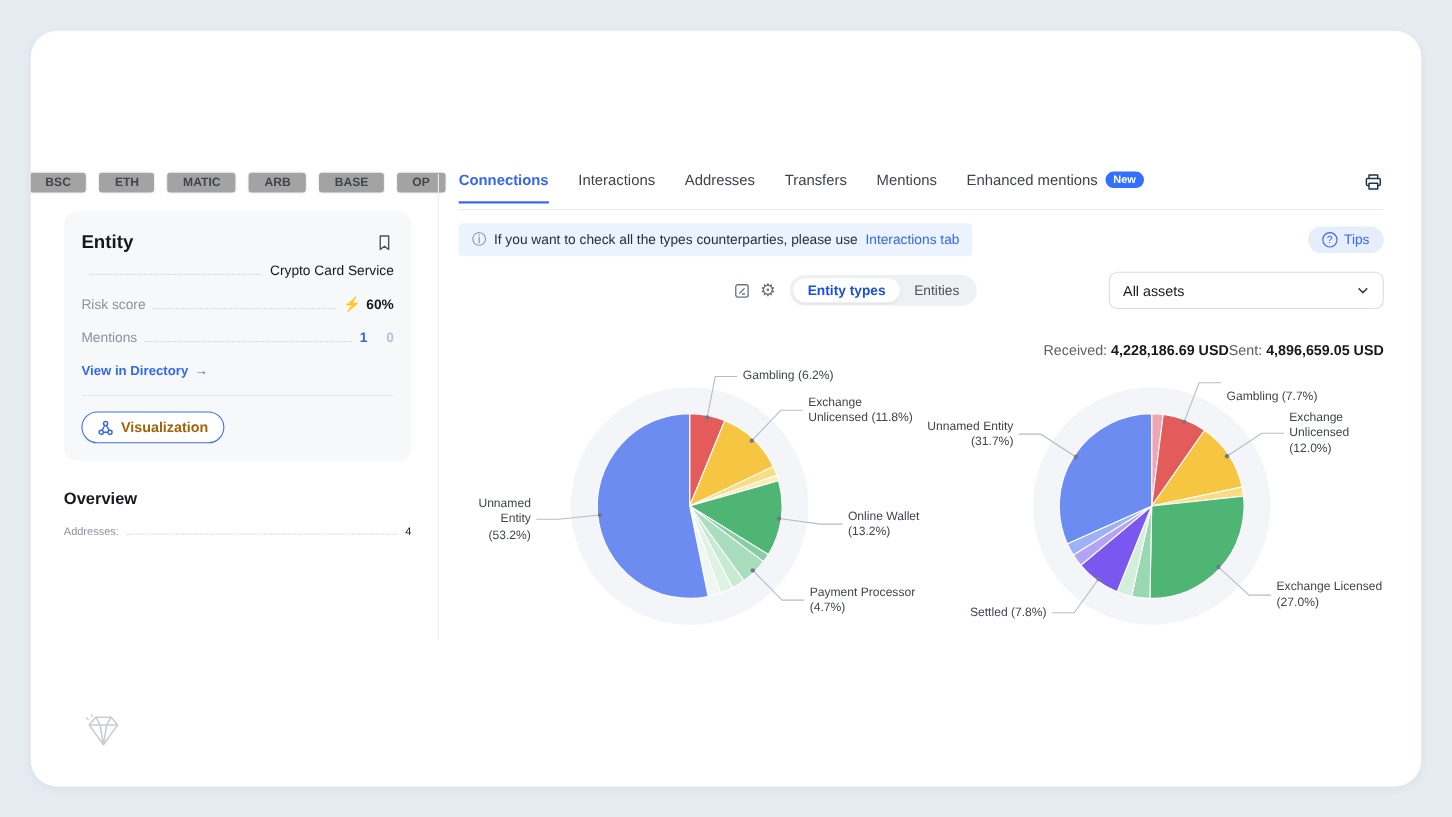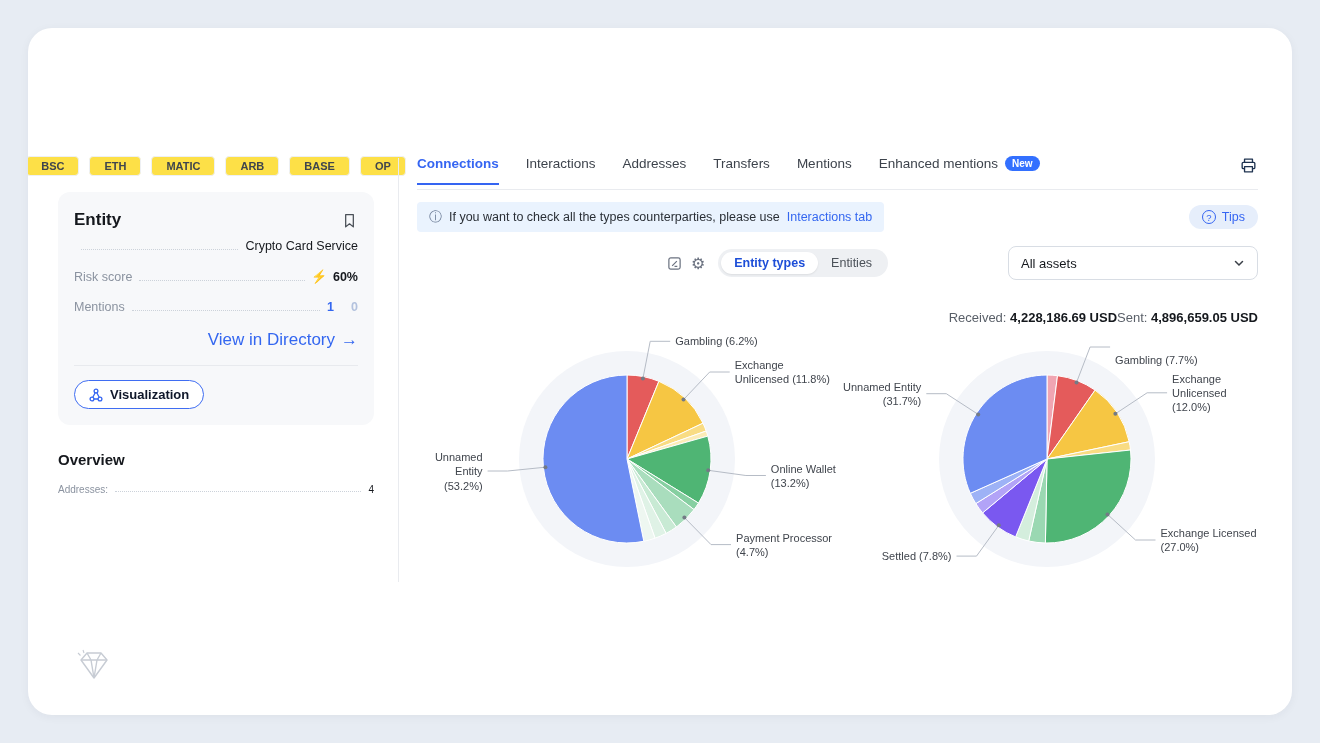--- a/index.html
+++ b/index.html
@@ -4,36 +4,36 @@
 <style>
   * { margin:0; padding:0; box-sizing:border-box; }
   html,body { width:1320px; height:743px; }
   body { background:#e7ecf3; font-family:"Liberation Sans", sans-serif; color:#15181d; position:relative; overflow:hidden; }
   .app-card { position:absolute; inset:28px; background:#fff; border-radius:24px; box-shadow:0 2px 10px rgba(30,40,60,.05); overflow:hidden; }
   .content { display:flex; padding:128px 34px 0 30px; }
 
   
   .left-col { width:316px; flex-shrink:0; }
   .chips-row { display:flex; align-items:center; justify-content:center; margin-bottom:16px; }
-  .chip { font-size:11px; font-weight:600; color:#3f454d; background:#fde047; border:1px solid #eef0f3; border-radius:4px; padding:3px 14px; cursor:pointer; }
+  .chip { font-size:11px; font-weight:600; color:#3f454d; background:#a3a3a3; border:1px solid #eef0f3; border-radius:4px; padding:3px 14px; cursor:pointer; }
   .chip-sep { width:1px; height:11px; background:#e2e5ea; margin:0 5px; }
   .entity-card { background:#f7f8fa; border-radius:12px; padding:18px 16px 16px; }
   .entity-head { display:flex; justify-content:space-between; align-items:center; }
   .entity-title { font-size:17px; font-weight:700; }
   .row { display:flex; align-items:flex-end; margin-top:16px; font-size:12.5px; }
   .row-label { color:#8b93a0; white-space:nowrap; }
   .dots { flex:1; border-bottom:1px dotted #ccd2da; margin:0 7px 3px; min-width:14px; }
   .row-value { color:#15181d; display:flex; align-items:center; gap:5px; white-space:nowrap; }
   .bold { font-weight:700; }
   .lightning { color:#f7b500; font-size:13px; }
   .mention-a { color:#3467f0; font-weight:600; cursor:pointer; }
   .mention-b { color:#b3c2de; font-weight:600; margin-left:12px; }
-  .dir-link { margin-top:16px; text-align:right; font-size:17px; font-weight:400; color:#3467f0; cursor:pointer; display:flex; justify-content:flex-end; align-items:center; gap:6px; }
+  .dir-link { margin-top:16px; text-align:right; font-size:12px; font-weight:700; color:#3467f0; cursor:pointer; display:flex; align-items:center; gap:6px; }
   .card-divider { height:1px; background:#e8eaee; margin:15px 0 14px; }
-  .viz-btn { display:inline-flex; align-items:center; gap:7px; border:1px solid #3f6df2; color:#0f172a; background:#fff; border-radius:16px; padding:6px 14px; font-size:13px; font-weight:600; cursor:pointer; }
+  .viz-btn { display:inline-flex; align-items:center; gap:7px; border:1px solid #3f6df2; color:#a16207; background:#fff; border-radius:16px; padding:6px 14px; font-size:13px; font-weight:600; cursor:pointer; }
   .overview-title { margin-top:26px; font-size:15px; font-weight:700; }
   .addr-row { margin-top:16px; font-size:10px; }
 
   
   .v-divider { width:1px; background:#e9ebef; margin:2px 18px 0 24px; height:424px; flex-shrink:0; }
 
   
   .main-col { flex:1; min-width:0; }
   .tabs-row { display:flex; align-items:flex-start; gap:27px; border-bottom:1px solid #e9ebef; }
   .tab { font-size:13.5px; color:#3d434c; padding-bottom:13px; cursor:pointer; display:flex; align-items:center; gap:7px; position:relative; }

